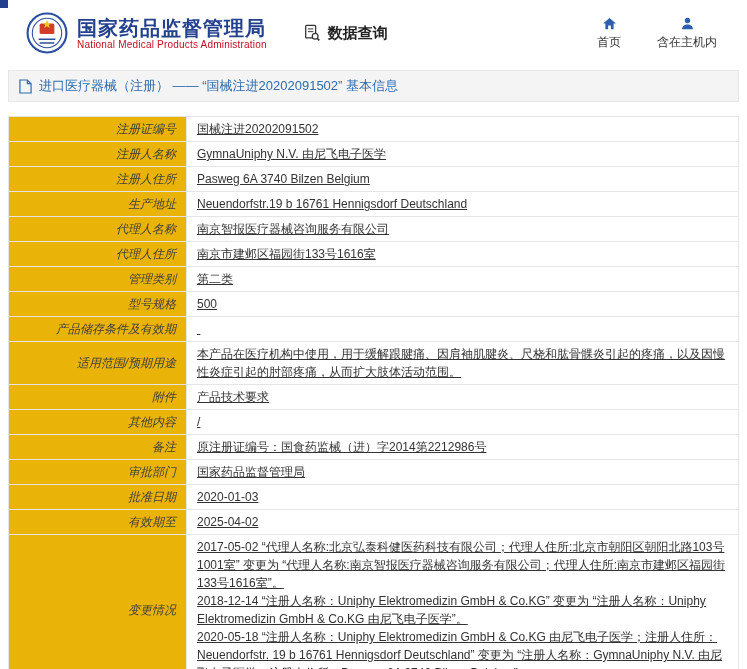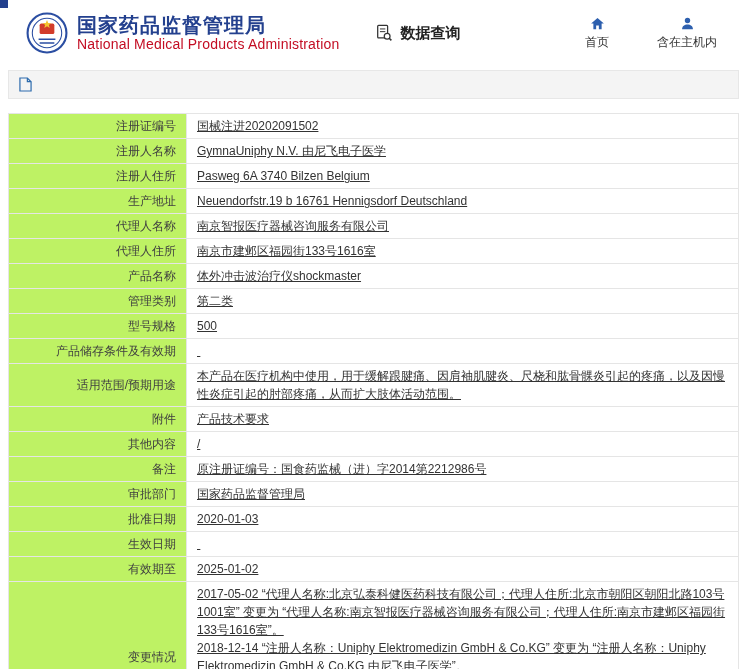--- a/index.html
+++ b/index.html
@@ -9,41 +9,41 @@
     font-family:"Liberation Sans","DejaVu Sans",sans-serif; color:#333;
     position:relative;
   }
   .corner-artifact { position:absolute; top:0; left:0; width:8px; height:8px; background:#23408e; }
 
   
   header { display:flex; align-items:center; height:64px; padding:2px 30px 0 26px; }
   .logo { display:flex; align-items:center; gap:9px; }
   .emblem { width:42px; height:42px; flex:0 0 auto; }
   .org-cn { font-size:20px; font-weight:bold; color:#23408e; letter-spacing:1px; line-height:1.1; }
-  .org-en { font-size:14px; color:#c30d23; margin-top:0; letter-spacing:0.2px; }
+  .org-en { font-size:10px; color:#c30d23; margin-top:0; letter-spacing:0.2px; }
   .data-query { display:flex; align-items:center; gap:7px; margin-left:36px;
                 font-size:15px; font-weight:bold; color:#222; cursor:pointer; }
   .data-query svg { width:18px; height:18px; }
-  .top-nav { margin-left:auto; display:flex; gap:48px; }
+  .top-nav { margin-left:auto; display:flex; gap:36px; }
   .nav-item { display:flex; flex-direction:column; align-items:center; gap:3px;
               font-size:12px; color:#333; cursor:pointer; }
   .nav-item svg { width:15px; height:15px; }
 
   
   .breadcrumb { margin:6px 8px 0; background:#f4f4f4; border:1px solid #e7e7e7;
                 padding:6px 10px; display:flex; align-items:center; gap:7px;
                 color:#2d6bad; font-size:13px; }
   .breadcrumb svg { width:13px; height:15px; flex:0 0 auto; }
 
   
   table { width:731px; margin:14px 8px 8px; border-collapse:collapse;
           font-size:12px; line-height:1.5; table-layout:fixed; }
   th, td { border:1px solid #e5e5e5; padding:3px 10px; }
   th { width:178px; text-align:right; font-weight:normal; color:#404040;
-       vertical-align:middle; background:#bef264; }
+       vertical-align:middle; background:#eab308;font-style:italic; }
   td { color:#333; vertical-align:middle; text-align:left; word-wrap:break-word;text-decoration:underline; }
   td.pre { white-space:pre-line; }
   td.empty::after { content:"\00a0"; }
 </style>
 </head>
 <body>
 
 <div class="corner-artifact"></div>
 
 <header>
@@ -87,20 +87,21 @@
       <span>含在主机内</span>
     </div>
   </nav>
 </header>
 
 <div class="breadcrumb">
   <svg viewBox="0 0 14 16">
     <path d="M1 1 h8 l4 4 v10 h-12 z" fill="none" stroke="#2d6bad" stroke-width="1.3"></path>
     <path d="M9 1 v4 h4" fill="none" stroke="#2d6bad" stroke-width="1.3"></path>
   </svg>
+  <span>进口医疗器械（注册） —— “国械注进20202091502” 基本信息</span>
 </div>
 
 <table>
   <tbody>
       <tr>
         <th>注册证编号</th>
         <td>国械注进20202091502</td>
       </tr>
       <tr>
         <th>注册人名称</th>
@@ -114,24 +115,20 @@
         <th>生产地址</th>
         <td>Neuendorfstr.19 b 16761 Hennigsdorf Deutschland</td>
       </tr>
       <tr>
         <th>代理人名称</th>
         <td>南京智报医疗器械咨询服务有限公司</td>
       </tr>
       <tr>
         <th>代理人住所</th>
         <td>南京市建邺区福园街133号1616室</td>
-      </tr>
-      <tr>
-        <th>产品名称</th>
-        <td>体外冲击波治疗仪shockmaster</td>
       </tr>
       <tr>
         <th>管理类别</th>
         <td>第二类</td>
       </tr>
       <tr>
         <th>型号规格</th>
         <td>500</td>
       </tr>
       <tr>
@@ -156,26 +153,22 @@
       </tr>
       <tr>
         <th>审批部门</th>
         <td>国家药品监督管理局</td>
       </tr>
       <tr>
         <th>批准日期</th>
         <td>2020-01-03</td>
       </tr>
       <tr>
-        <th>生效日期</th>
-        <td class="empty"></td>
-      </tr>
-      <tr>
         <th>有效期至</th>
-        <td>2025-01-02</td>
+        <td>2025-04-02</td>
       </tr>
       <tr>
         <th>变更情况</th>
         <td class="pre">2017-05-02 “代理人名称:北京弘泰科健医药科技有限公司；代理人住所:北京市朝阳区朝阳北路103号1001室” 变更为 “代理人名称:南京智报医疗器械咨询服务有限公司；代理人住所:南京市建邺区福园街133号1616室”。
 2018-12-14 “注册人名称：Uniphy Elektromedizin GmbH &amp; Co.KG” 变更为 “注册人名称：Uniphy Elektromedizin GmbH &amp; Co.KG 由尼飞电子医学”。
 2020-05-18 “注册人名称：Uniphy Elektromedizin GmbH &amp; Co.KG 由尼飞电子医学；注册人住所：Neuendorfstr. 19 b 16761 Hennigsdorf Deutschland” 变更为 “注册人名称：GymnaUniphy N.V. 由尼飞电子医学；注册人住所：Pasweg 6A 3740 Bilzen Belgium”。</td>
       </tr>
     </tbody>
 </table>
 

